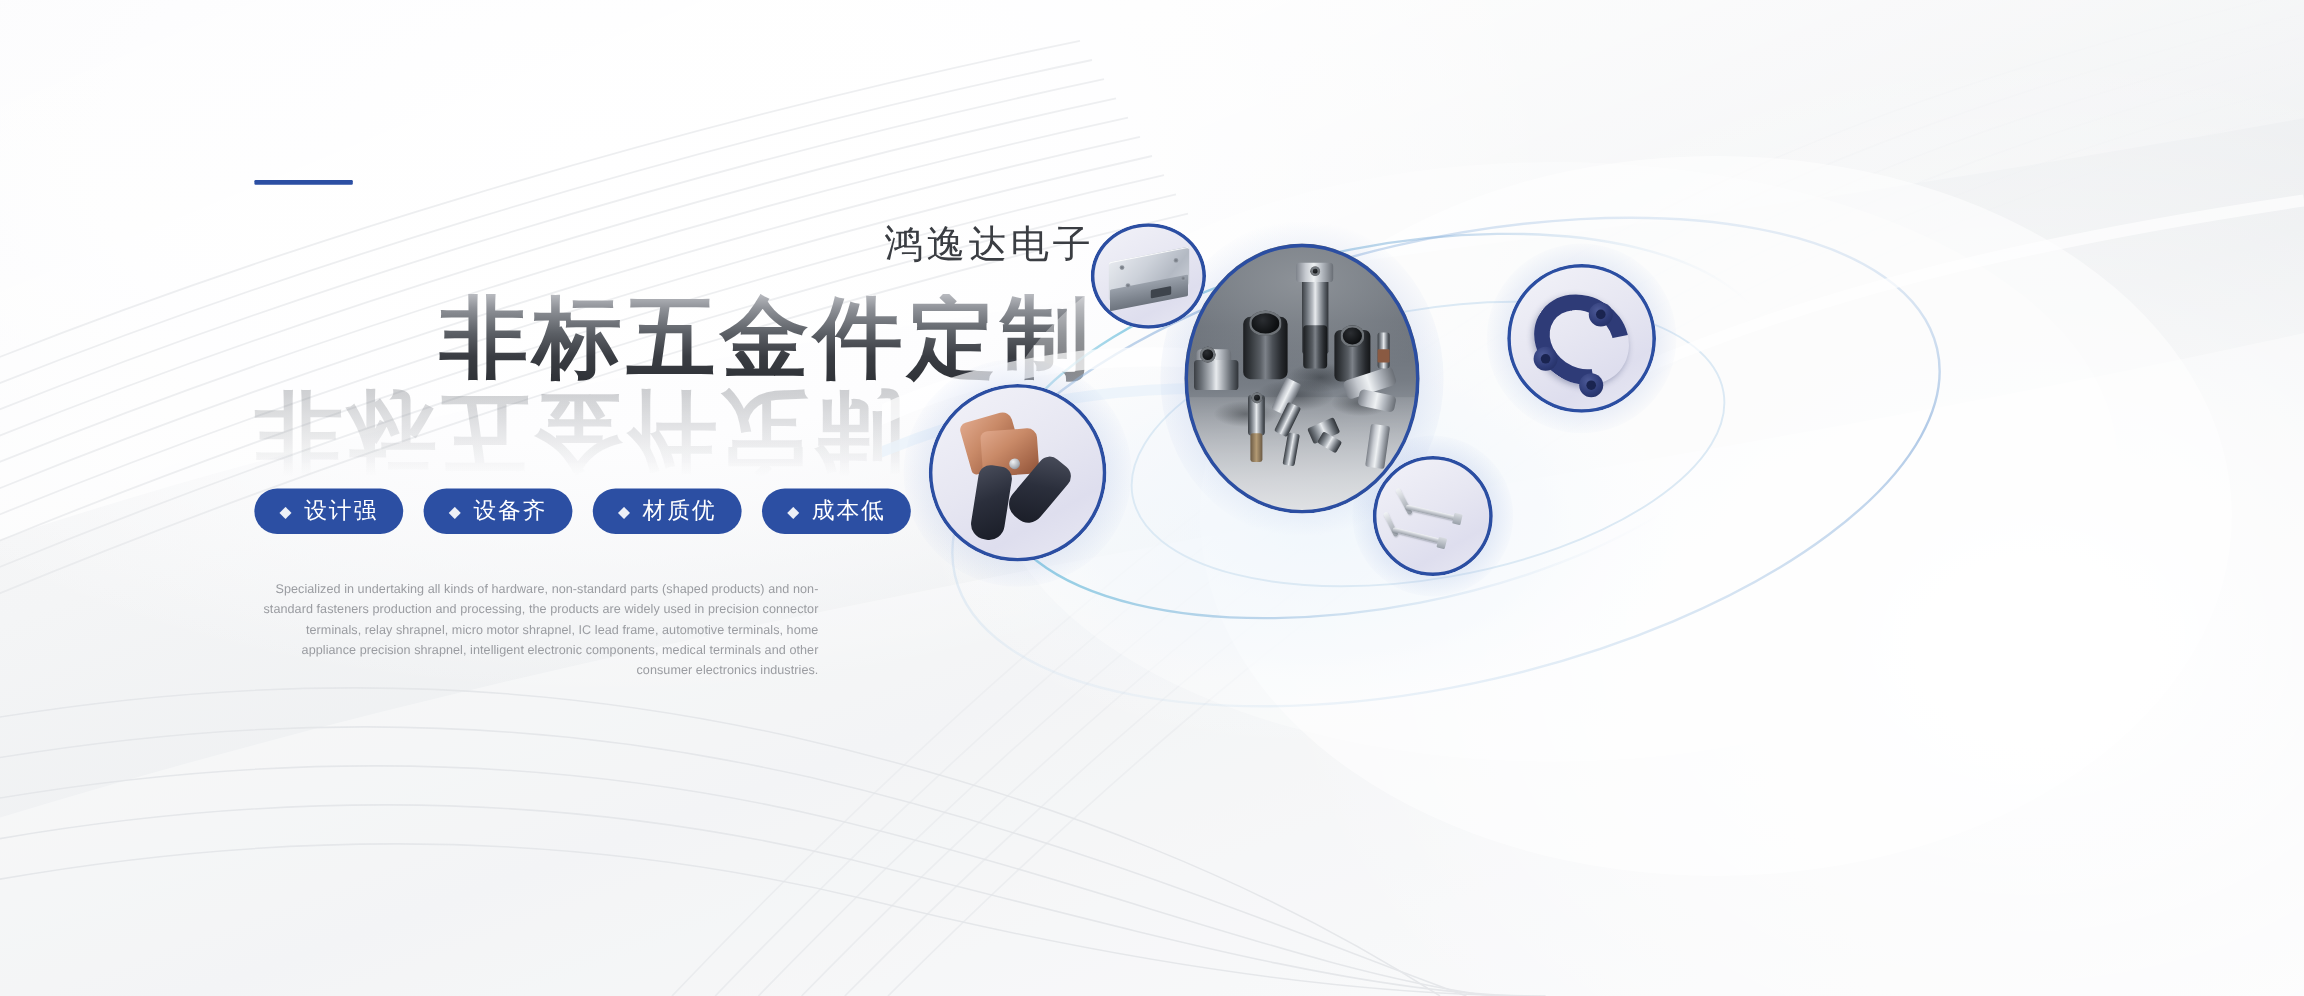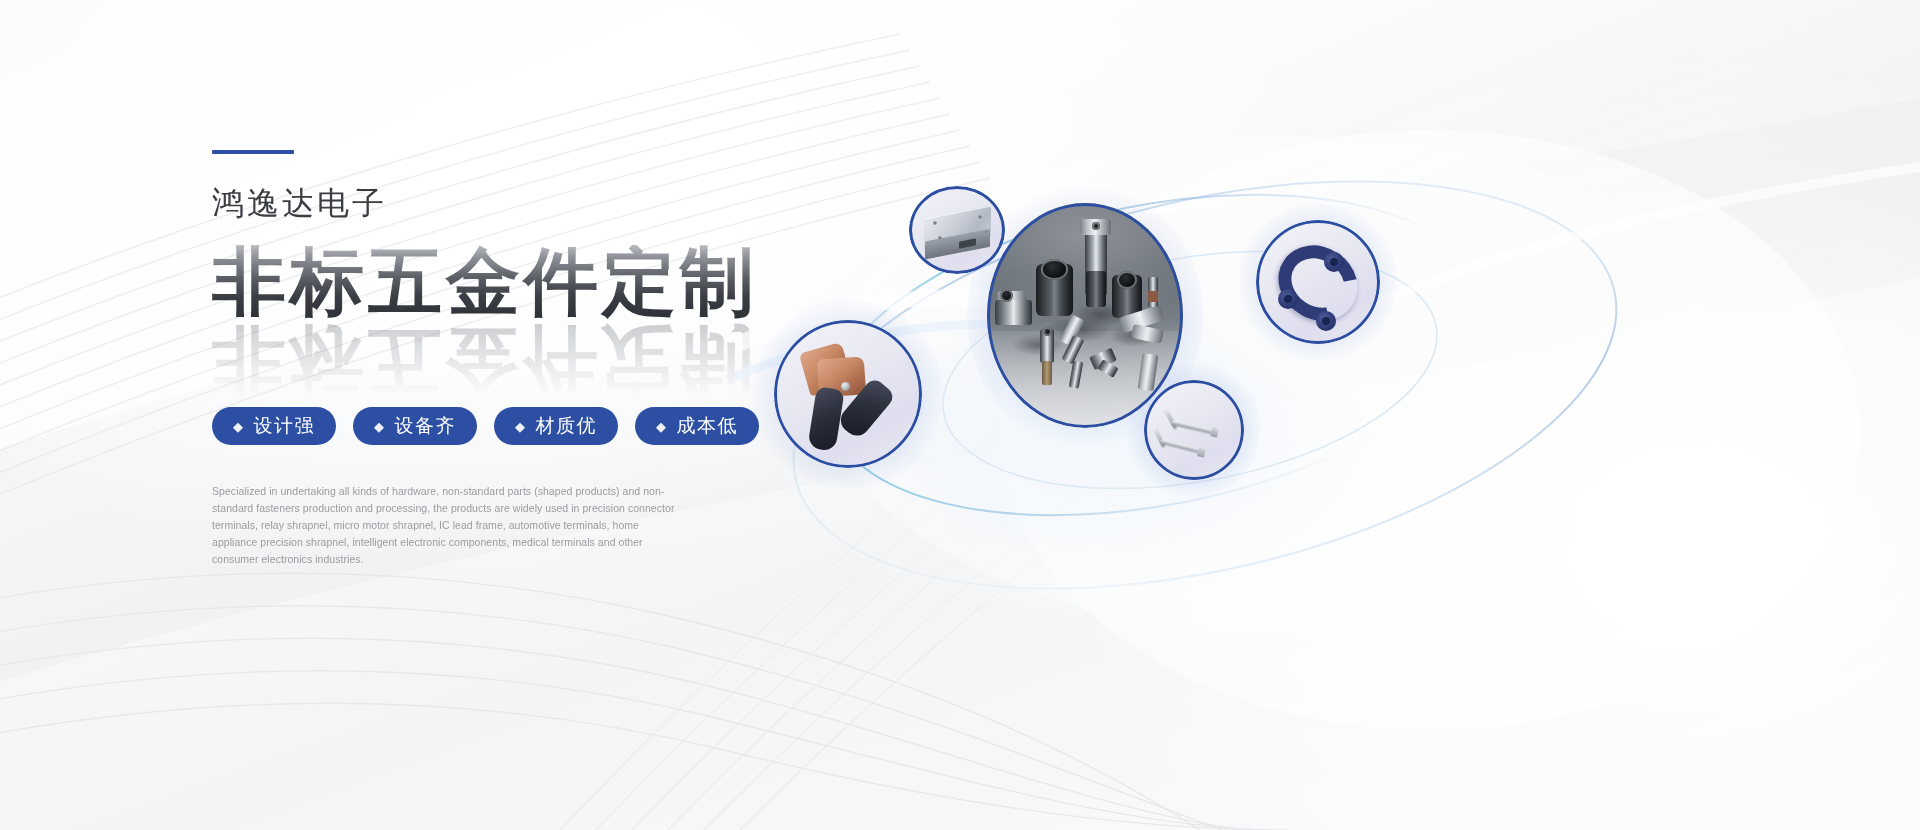--- a/index.html
+++ b/index.html
@@ -13,21 +13,21 @@
     background:
       radial-gradient(ellipse 1100px 620px at 26% 16%, #ffffff 0%, #fdfdfe 38%, rgba(253,253,254,0) 72%),
       radial-gradient(ellipse 900px 700px at 88% 64%, #ffffff 0%, rgba(255,255,255,0) 70%),
       linear-gradient(160deg, #fbfbfc 0%, #f4f5f6 34%, #eceef0 58%, #f3f4f6 78%, #fafafb 100%);
   }
 
   
   .bg-svg { position:absolute; inset:0; width:100%; height:100%; pointer-events:none; }
 
   
-  .left-col { position:absolute; left:212px; top:150px; width:700px; }
+  .left-col { position:absolute; left:212px; top:150px; width:700px;text-align:right; }
 
   .accent-bar {
     width:82px; height:4px; background:#2c4fa3; border-radius:1px;
   }
 
   .company-name {
     margin-top:33px;
     font-size:32px; letter-spacing:3px; color:#3a3d42; font-weight:400;
     line-height:1;
   }

